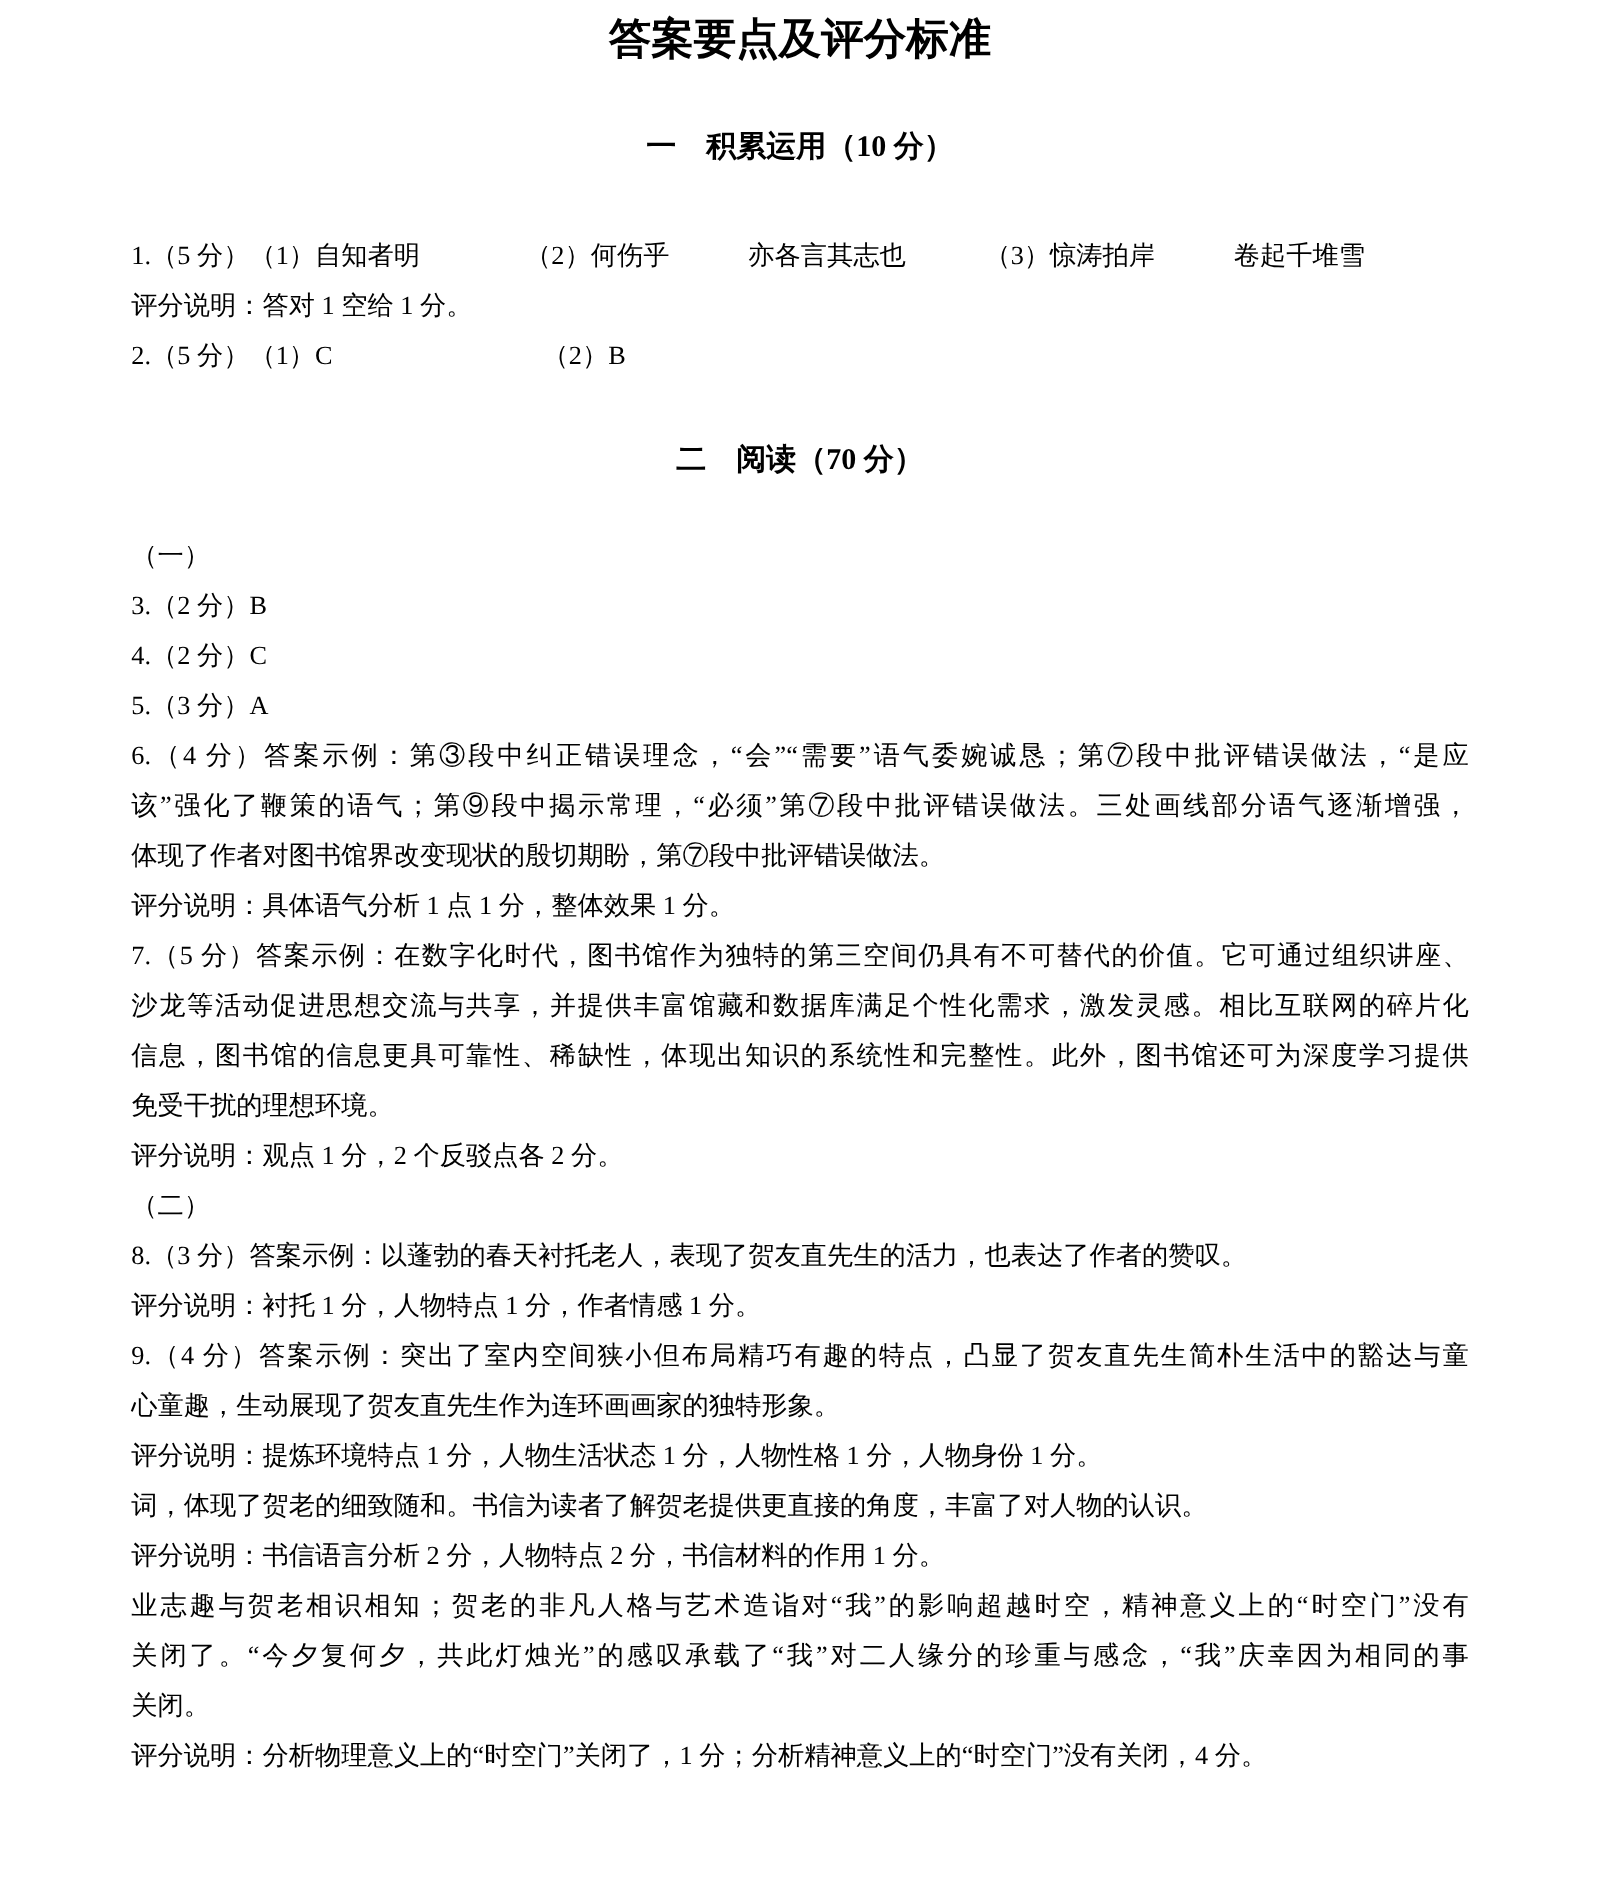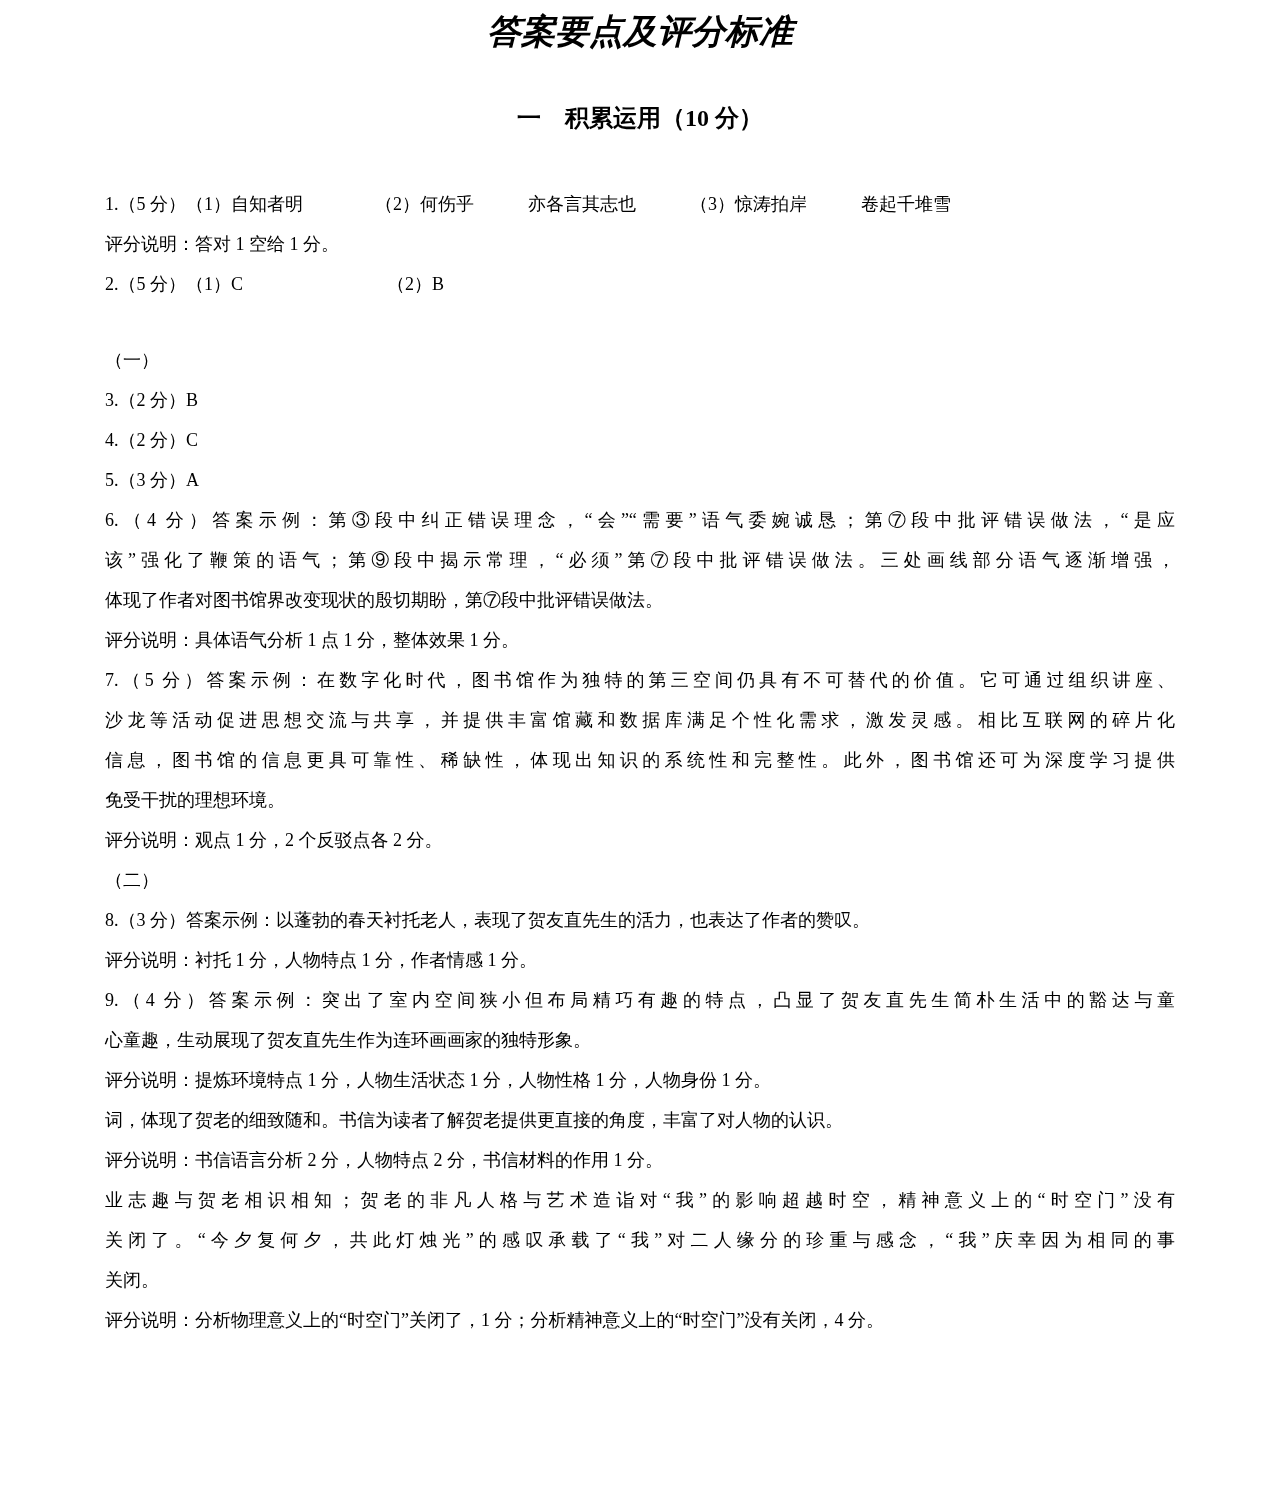--- a/index.html
+++ b/index.html
@@ -18,35 +18,34 @@
     box-sizing: border-box;
     width: 1280px;
     padding: 0 105px;
   }
   .title {
     margin: 10px 0 0 0;
     font-size: 34px;
     font-weight: bold;
     line-height: 44px;
     text-align: center;
-    font-style: italic;
   }
   .section-heading {
     margin: 16px;
     font-size: 24px;
     font-weight: bold;
     line-height: 40px;
     text-align: center;
   }
   .section-1 .section-heading { margin-top: 44px; }
   .section-1 .lines { margin-top: 46px; }
   .section-2 .section-heading { margin-top: 44px; }
   .section-2 .lines { margin-top: 36px; }
   .line {
-    font-size: 18px;
+    font-size: 21px;
     line-height: 40px;
     white-space: pre-wrap;
     text-align: left;
   }
   .line.j {
     text-align: justify;
     text-align-last: justify;
     text-justify: inter-ideograph;
   }
 </style>
@@ -59,20 +58,21 @@
   <section class="section-1">
     <h2 class="section-heading">一　积累运用（10 分）</h2>
     <div class="lines">
         <div class="line">1.（5 分）（1）自知者明　　　　（2）何伤乎　　　亦各言其志也　　　（3）惊涛拍岸　　　卷起千堆雪</div>
         <div class="line">评分说明：答对 1 空给 1 分。</div>
         <div class="line">2.（5 分）（1）C　　　　　　　　（2）B</div>
       </div>
   </section>
 
   <section class="section-2">
+    <h2 class="section-heading">二　阅读（70 分）</h2>
     <div class="lines">
         <div class="line">（一）</div>
         <div class="line">3.（2 分）B</div>
         <div class="line">4.（2 分）C</div>
         <div class="line">5.（3 分）A</div>
         <div class="line j">6.（4 分）答案示例：第③段中纠正错误理念，“会”“需要”语气委婉诚恳；第⑦段中批评错误做法，“是应</div>
         <div class="line j">该”强化了鞭策的语气；第⑨段中揭示常理，“必须”第⑦段中批评错误做法。三处画线部分语气逐渐增强，</div>
         <div class="line">体现了作者对图书馆界改变现状的殷切期盼，第⑦段中批评错误做法。</div>
         <div class="line">评分说明：具体语气分析 1 点 1 分，整体效果 1 分。</div>
         <div class="line j">7.（5 分）答案示例：在数字化时代，图书馆作为独特的第三空间仍具有不可替代的价值。它可通过组织讲座、</div>

